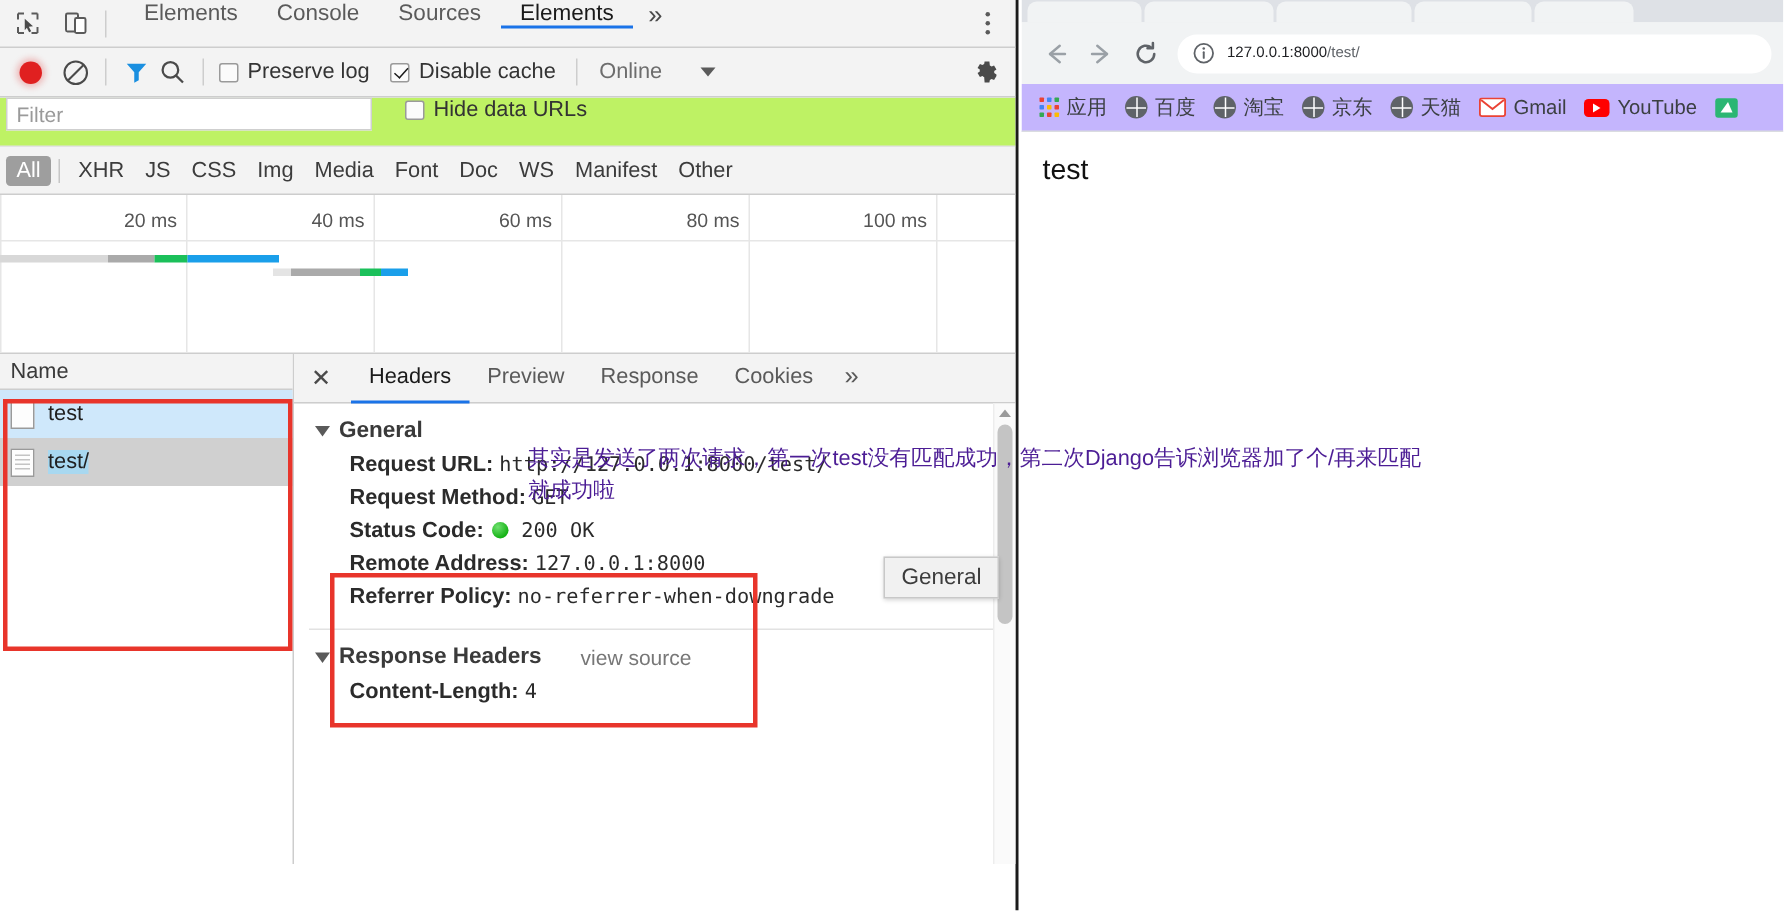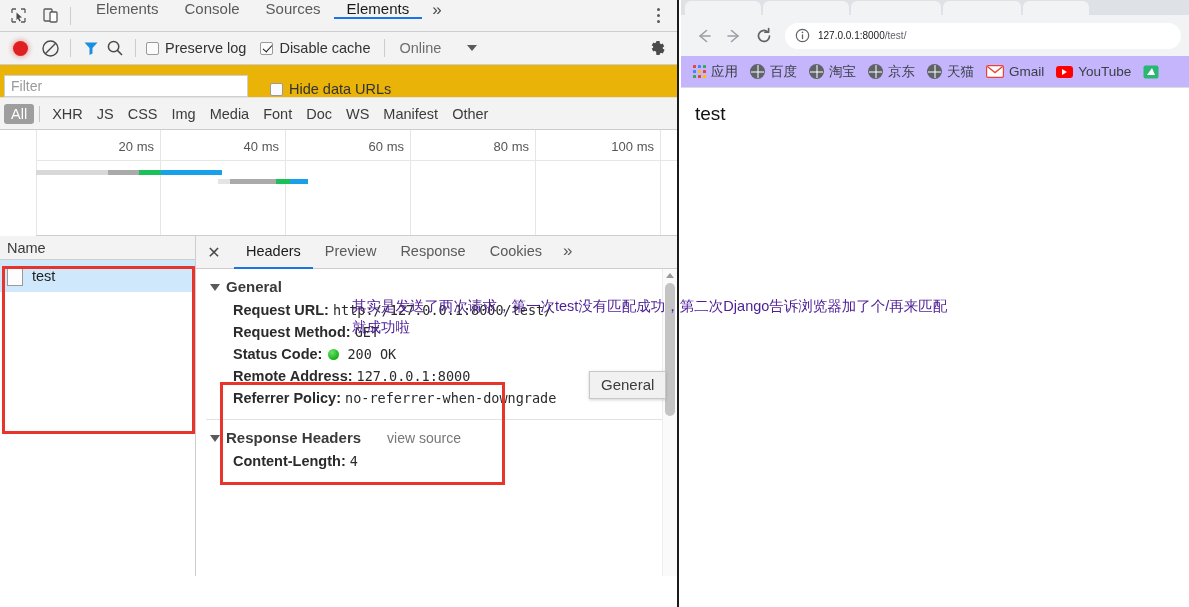--- a/index.html
+++ b/index.html
@@ -89,23 +89,23 @@
   .cb-caret {
     width: 0; height: 0;
     border-left: 5px solid transparent; border-right: 5px solid transparent;
     border-top: 6px solid #5a5a5a;
     margin-left: 26px;
   }
   .gear-wrap { position: absolute; right: 10px; top: 0; bottom: 0; display: flex; align-items: center; }
 
   
   .dt-filterrow {
-    height: 32px; background: #eab308;
+    height: 32px; background: #bef264;
     border-bottom: 1px solid #e2e2e2;
-    display: flex; align-items: flex-end; padding-left: 4px;
+    display: flex; align-items: flex-start; padding-left: 4px;
   }
   .filter-input {
     width: 244px; height: 22px;
     background: #fff; border: 1px solid #cfcfcf; box-sizing: border-box;
     font-size: 14px; color: #999; padding: 0 6px;
     font-family: "Liberation Sans", sans-serif;
     outline: none;
   }
   .filter-input::placeholder { color: #9a9a9a; }
 
@@ -122,21 +122,20 @@
   .type-pill.active { background: #9e9e9e; color: #fff; }
   .type-sep { width: 1px; height: 16px; background: #c6c6c6; margin: 0 5px; }
 
   
   .dt-overview {
     position: relative;
     height: 105px;
     background: #fff;
     border-bottom: 1px solid #cdcdcd;
     overflow: hidden;
-    margin-left: 36px;
   }
   .ov-grid-line {
     position: absolute; top: 0; bottom: 0; width: 1px; background: #e6e6e6;
   }
   .ov-tick {
     position: absolute; top: 9px;
     font-size: 13px; color: #555;
     transform: translateX(-100%);
     padding-right: 6px;
     white-space: nowrap;
@@ -454,20 +453,24 @@
     <div class="dt-lower">
 
       <div class="req-panel">
         <div class="req-head">
           <span>Name</span>
         </div>
         <div class="req-row sel-blue">
           <span class="doc-ico"></span>
           <span class="req-name">test</span>
         </div>
+        <div class="req-row sel-grey">
+          <span class="doc-ico lines"></span>
+          <span class="req-name hl">test/</span>
+        </div>
       </div>
 
       <div class="detail-panel">
         <div class="detail-tabs">
           <div class="close-x">✕</div>
           <div class="d-tab active">Headers</div>
           <div class="d-tab">Preview</div>
           <div class="d-tab">Response</div>
           <div class="d-tab">Cookies</div>
           <div class="d-tab more">»</div>

